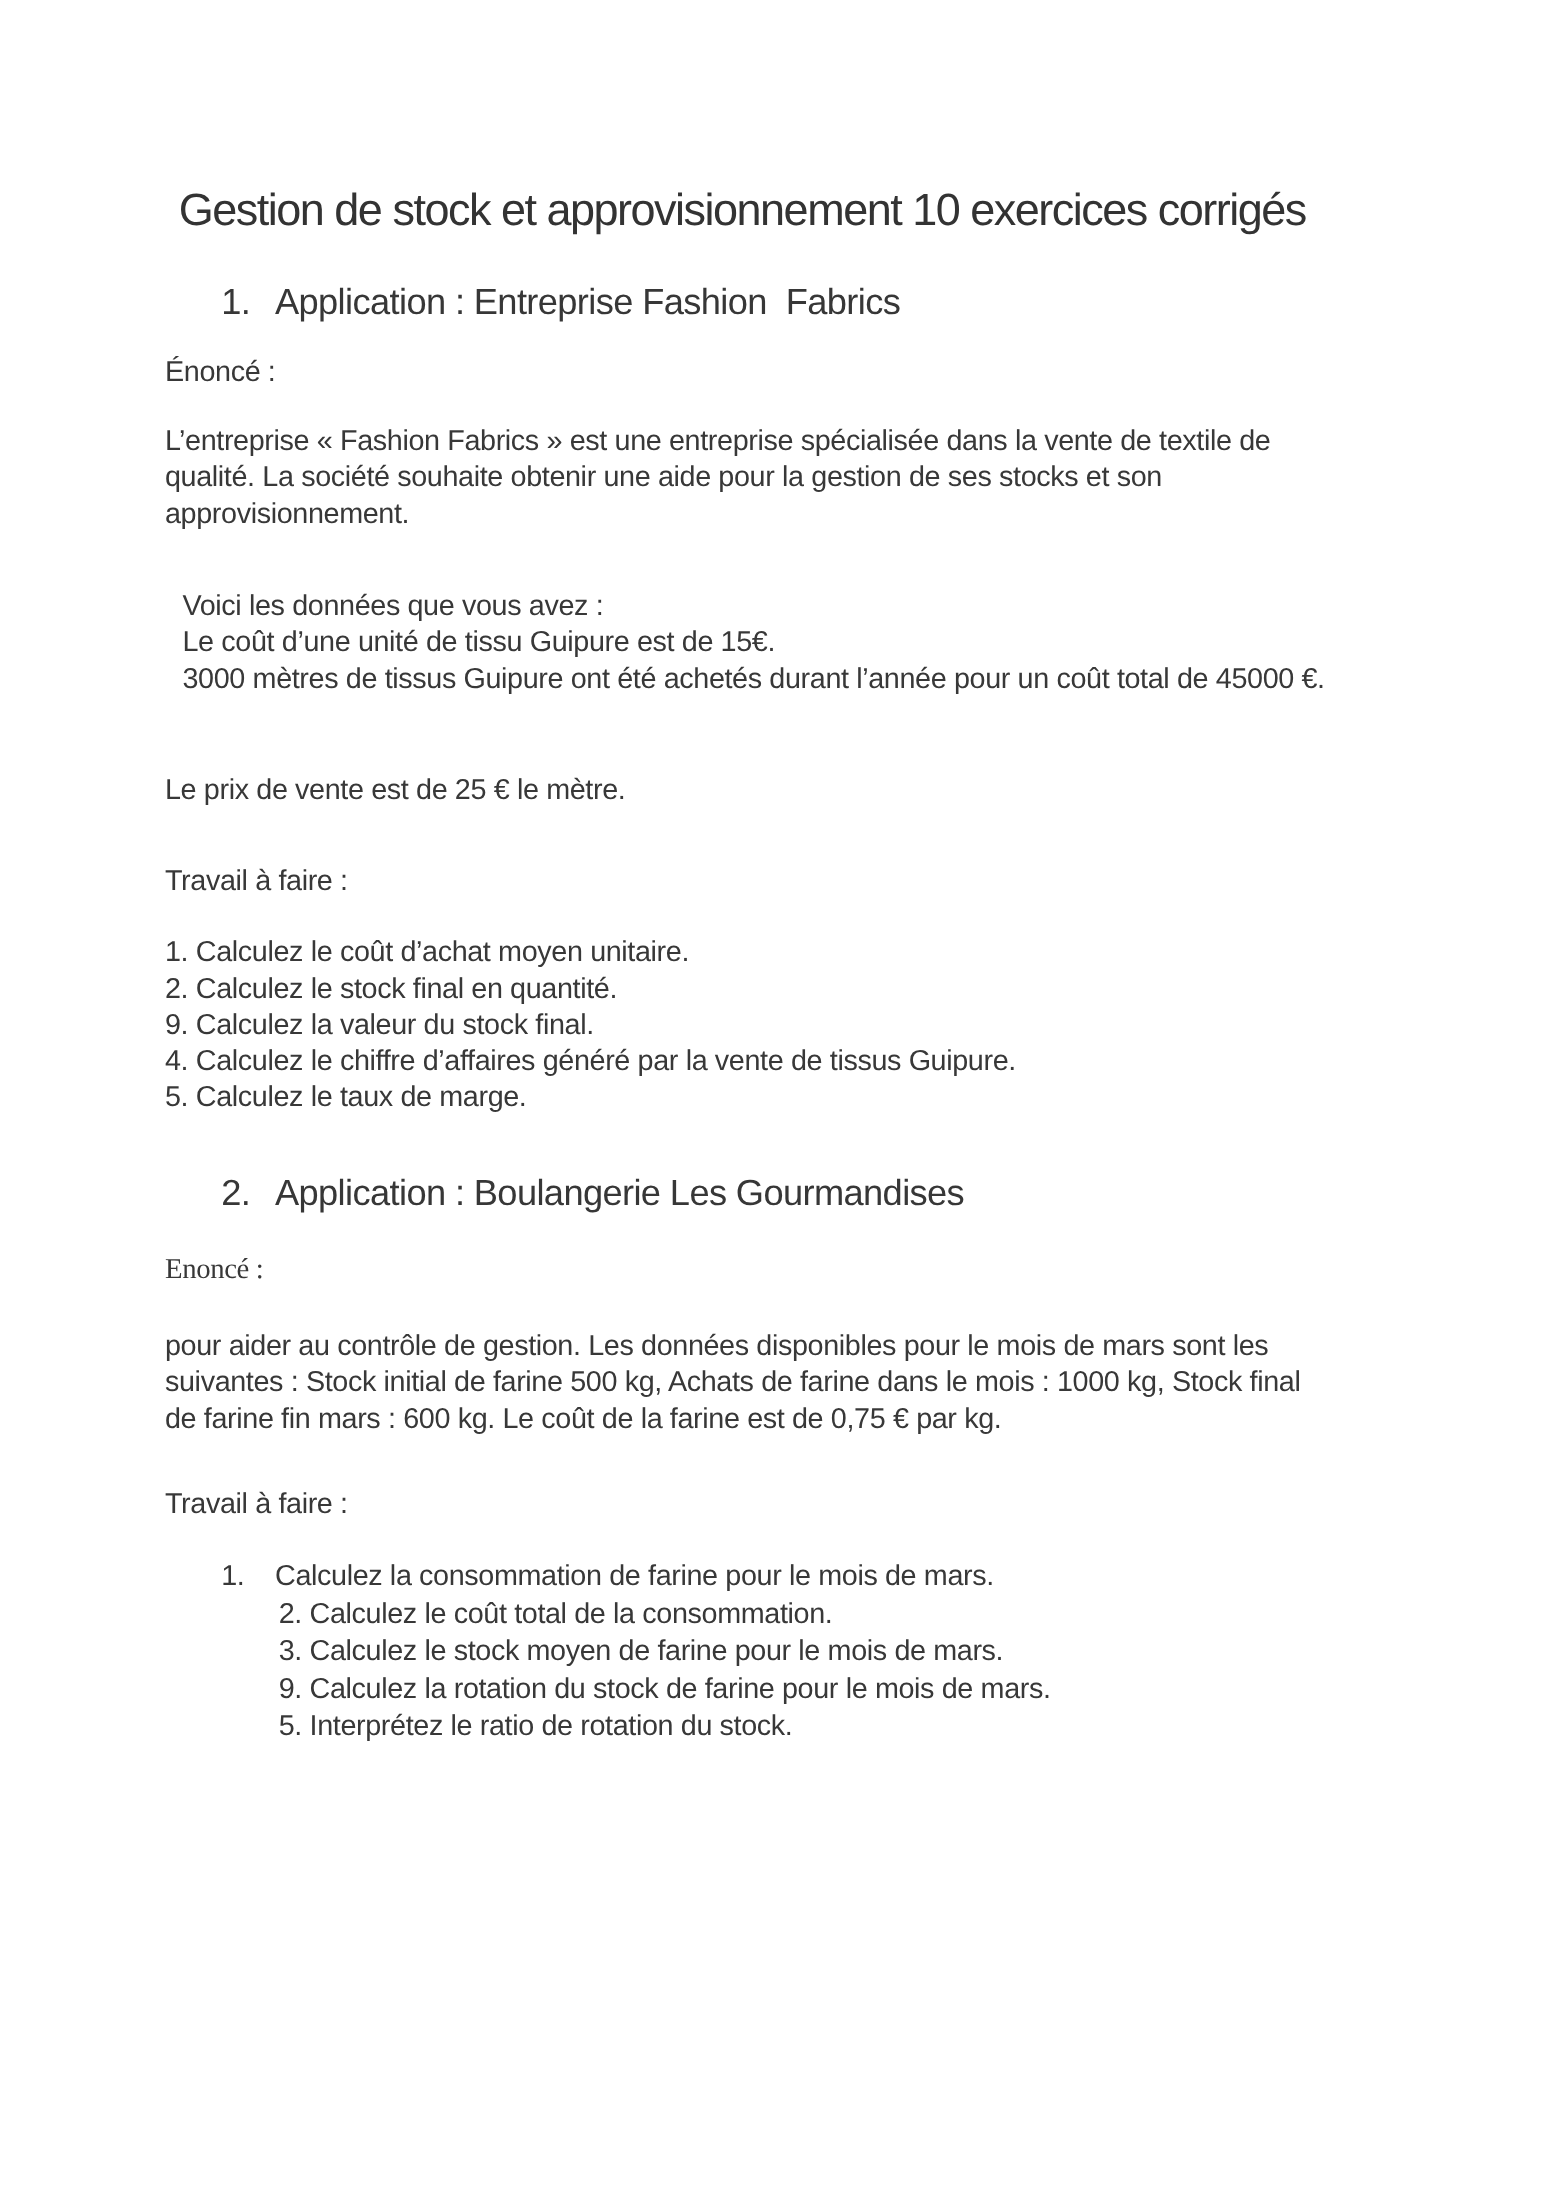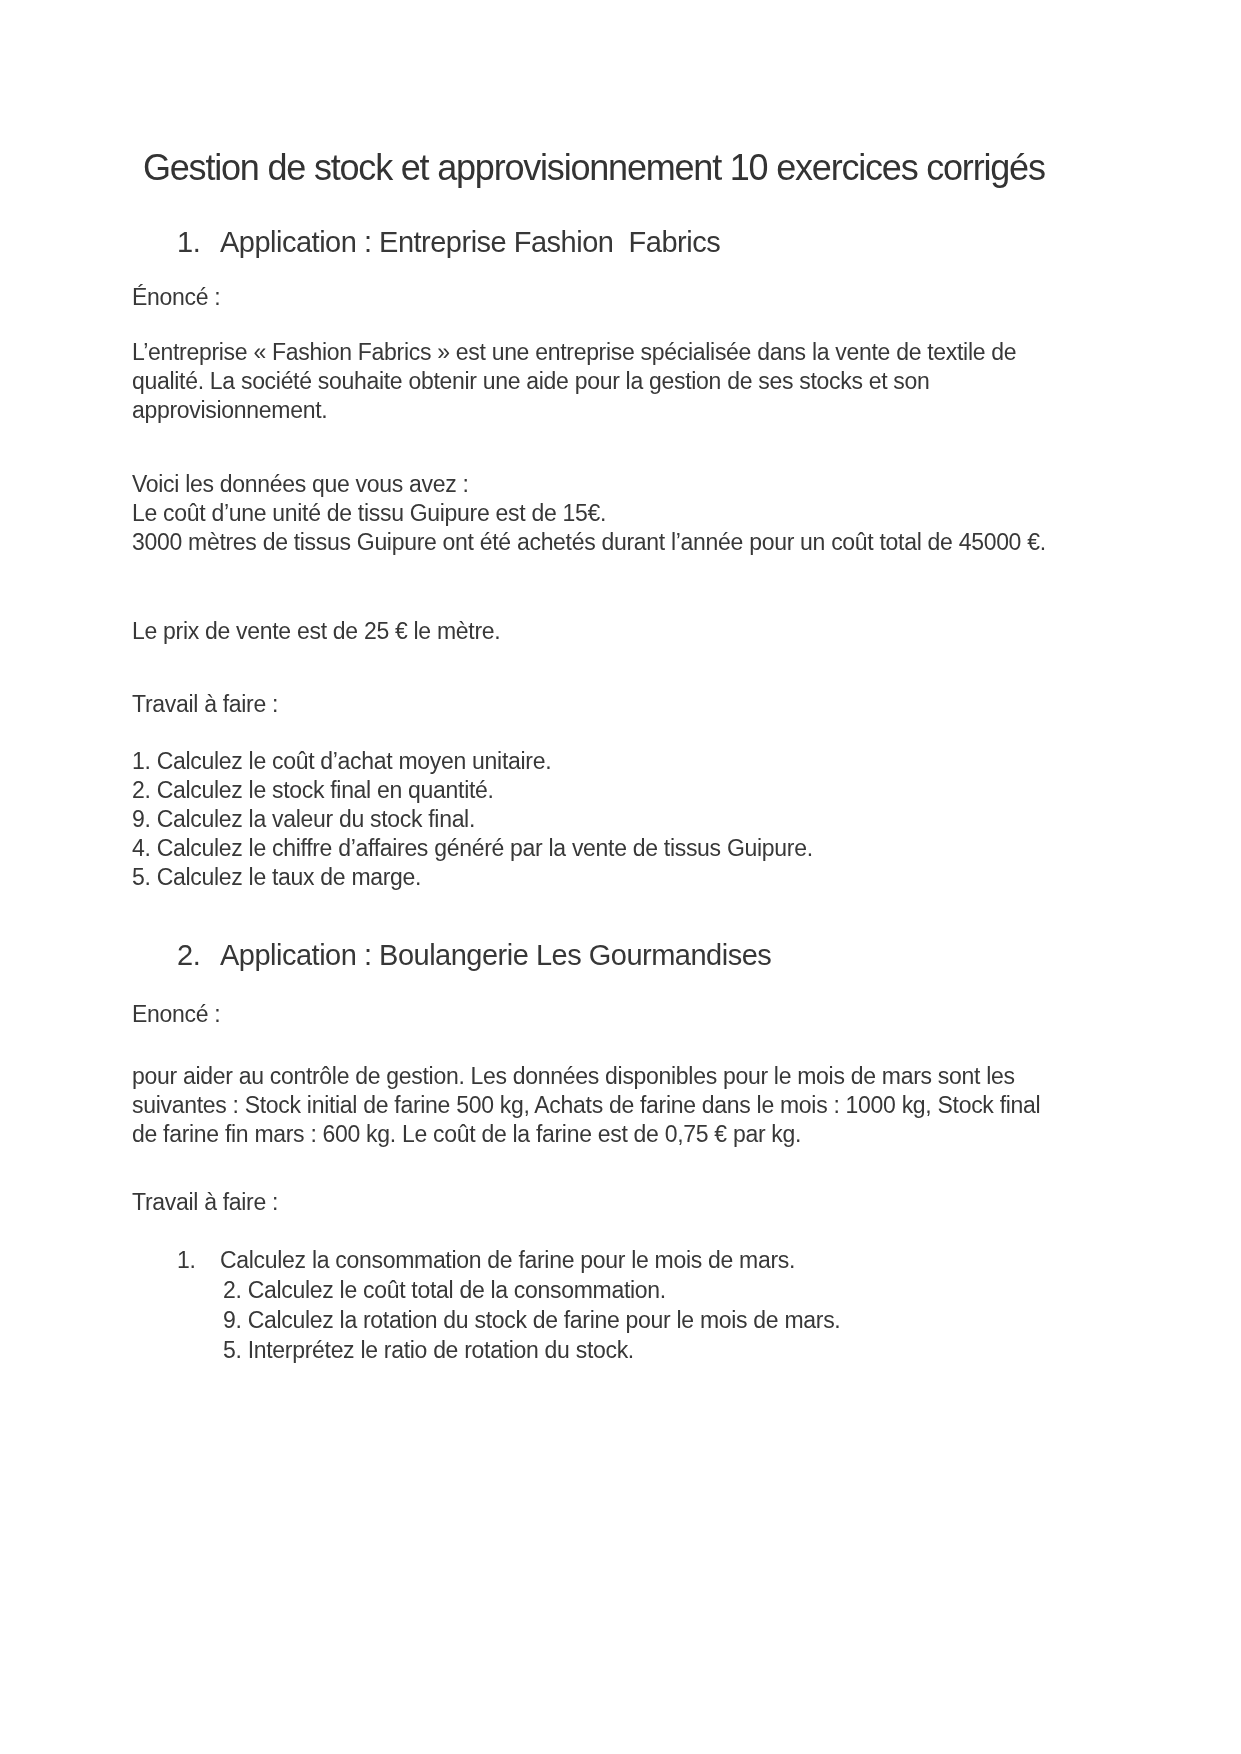--- a/index.html
+++ b/index.html
@@ -45,25 +45,25 @@
   .h2-second { margin-top: 45px; margin-left: 45px; }
 
   .body-line {
     font-size: 23px;
     line-height: 29px;
     letter-spacing: -0.3px;
     white-space: pre;
   }
   .enonce1 { margin-top: 23px; }
   .para-intro1 { margin-top: 26px; }
-  .para-data { margin-top: 45px; }
+  .para-data { margin-top: 45px; margin-left: 14px; }
   .para-price { margin-top: 60px; }
   .work1 { margin-top: 44px; }
   .tasks1 { margin-top: 28px; }
-  .enonce2 { margin-top: 27px; }
+  .enonce2 { margin-top: 27px; font-family: Liberation Serif, serif; }
   .para-intro2 { margin-top: 33px; }
   .work2 { margin-top: 39px; }
 
   .tasks2 { margin-top: 28px; }
   .tasks2 .body-line { line-height: 30px; }
   .task2-first {
     display: flex;
     align-items: baseline;
     margin-left: 45px;
   }
@@ -128,18 +128,19 @@
     </div>
 
     <div class="body-line work2">Travail à faire :</div>
 
     <div class="tasks2">
       <div class="body-line task2-first">
         <span class="num">1.</span>
         <span>Calculez la consommation de farine pour le mois de mars.</span>
       </div>
       <div class="body-line task2-rest">2. Calculez le coût total de la consommation.</div>
+      <div class="body-line task2-rest">3. Calculez le stock moyen de farine pour le mois de mars.</div>
       <div class="body-line task2-rest">9. Calculez la rotation du stock de farine pour le mois de mars.</div>
       <div class="body-line task2-rest">5. Interprétez le ratio de rotation du stock.</div>
     </div>
 
   </div>
 </div>
 
 </body></html>

